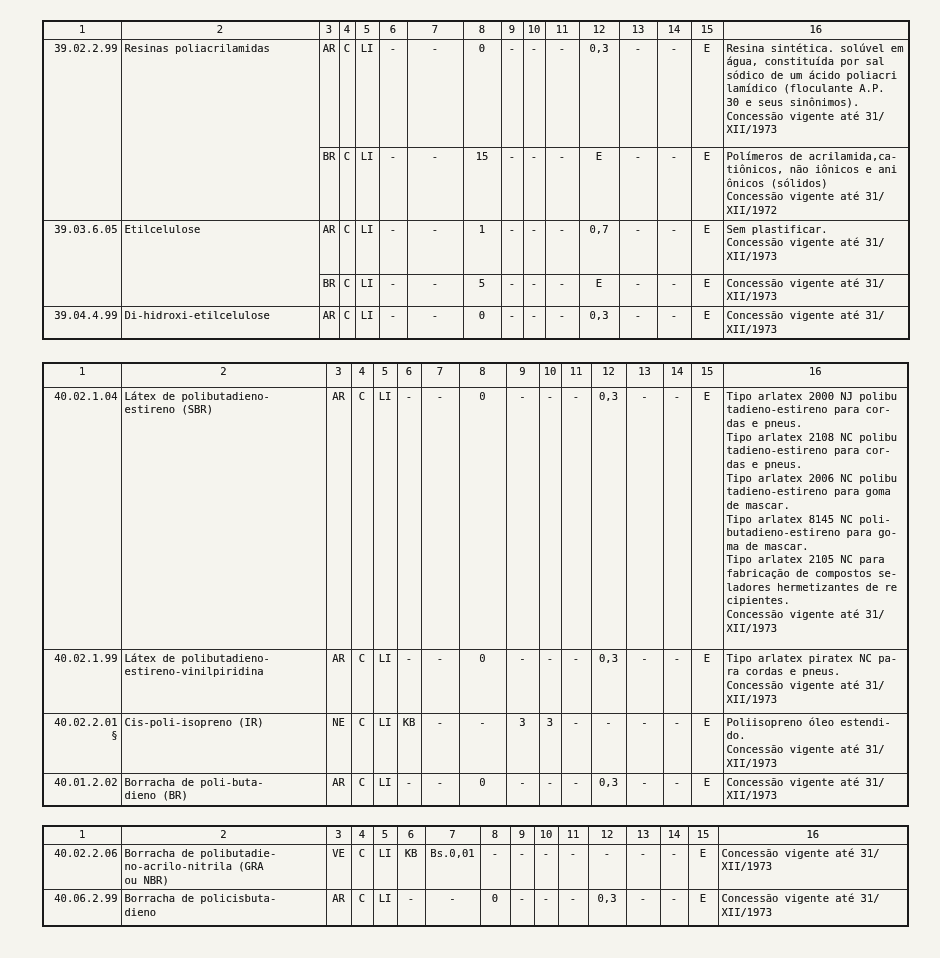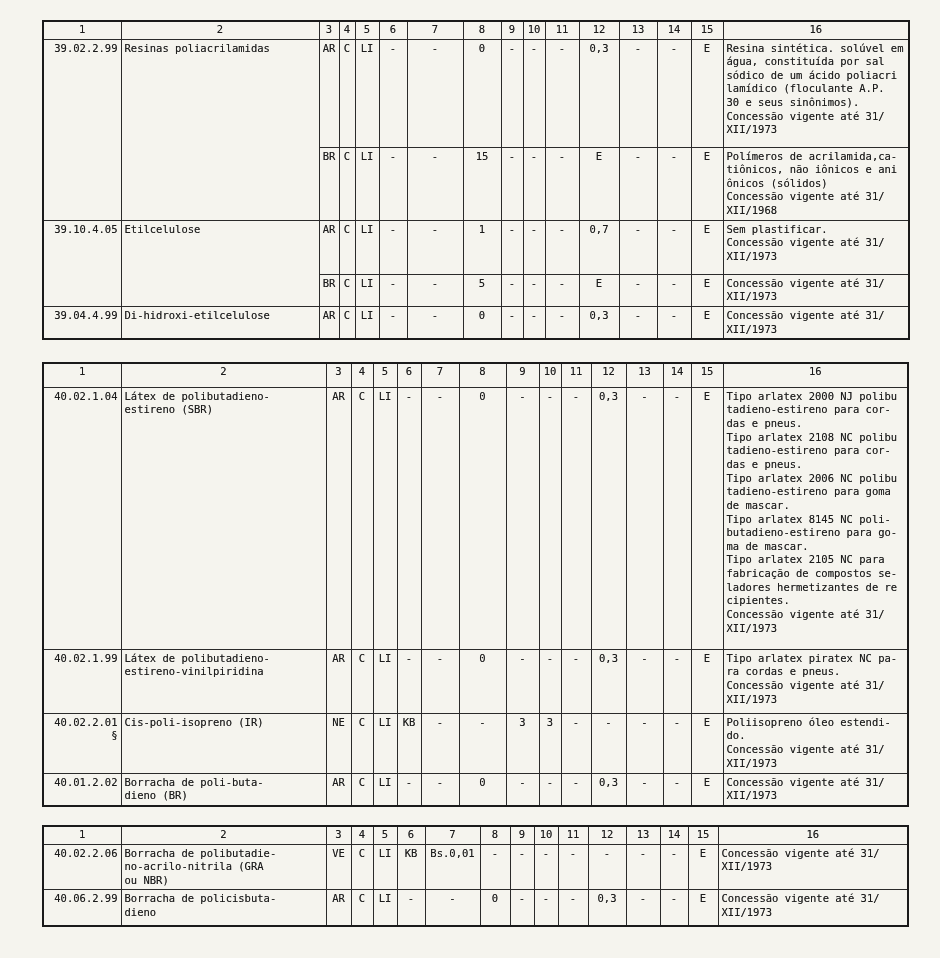--- a/index.html
+++ b/index.html
@@ -137,24 +137,24 @@
           <td class="val">-</td>
           <td class="val">-</td>
           <td class="val">E</td>
           <td class="val">-</td>
           <td class="val">-</td>
           <td class="val">E</td>
           <td class="obs">Polímeros de acrilamida,ca-
 tiônicos, não iônicos e ani
 ônicos  (sólidos)
 Concessão vigente até 31/
-XII/1968</td>
+XII/1972</td>
         </tr>
         <tr class="row-2">
-          <td rowspan="2" class="code">39.10.4.05</td>
+          <td rowspan="2" class="code">39.03.6.05</td>
           <td rowspan="2" class="name">Etilcelulose</td>
           <td class="val">AR</td>
           <td class="val">C</td>
           <td class="val">LI</td>
           <td class="val">-</td>
           <td class="val">-</td>
           <td class="val">1</td>
           <td class="val">-</td>
           <td class="val">-</td>
           <td class="val">-</td>

